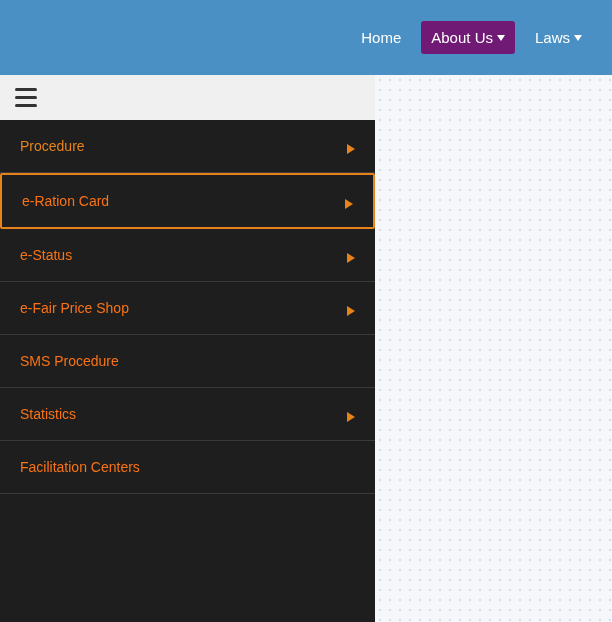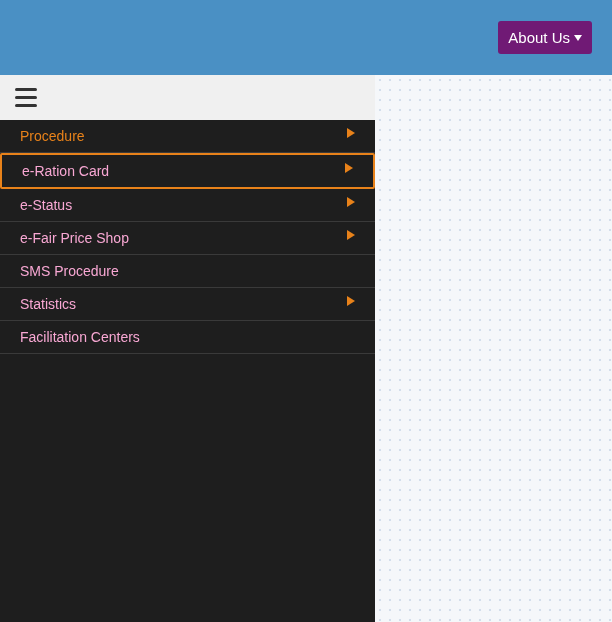--- a/index.html
+++ b/index.html
@@ -71,28 +71,28 @@
       display: block;
       width: 22px;
       height: 3px;
       background-color: #333;
       border-radius: 2px;
     }
 
     
     .sidebar-item {
       display: flex;
-      align-items: flex-start;
+      align-items: flex-end;
       justify-content: space-between;
-      padding: 8px 20px;
+      padding: 18px 20px;
       border-bottom: 1px solid #3a3a3a;
       cursor: pointer;
     }
     .sidebar-item-label {
-      color: #f9a8d4;
+      color: #f97316;
       font-size: 14px;
     }
     .sidebar-item:first-of-type .sidebar-item-label {
       color: #e8821a;
     }
     .arrow-icon {
       width: 0; height: 0;
       border-top: 5px solid transparent;
       border-bottom: 5px solid transparent;
       border-left: 8px solid #e8821a;
@@ -112,22 +112,29 @@
       height: 100%;
       background-image: radial-gradient(circle, #b0c4de 1px, transparent 1px);
       background-size: 10px 10px;
       opacity: 0.5;
     }
   </style>
 </head>
 <body>
 
 <div class="header">
+  <a class="nav-item">
+    <span>Home</span>
+  </a>
   <a class="nav-item active">
     <span>About Us</span>
+    <span class="chevron-down"></span>
+  </a>
+  <a class="nav-item">
+    <span>Laws</span>
     <span class="chevron-down"></span>
   </a>
 </div>
 
 <div class="main">
 
   <div class="sidebar">
 
     <div class="hamburger-bar">
       <div class="hamburger-icon">

